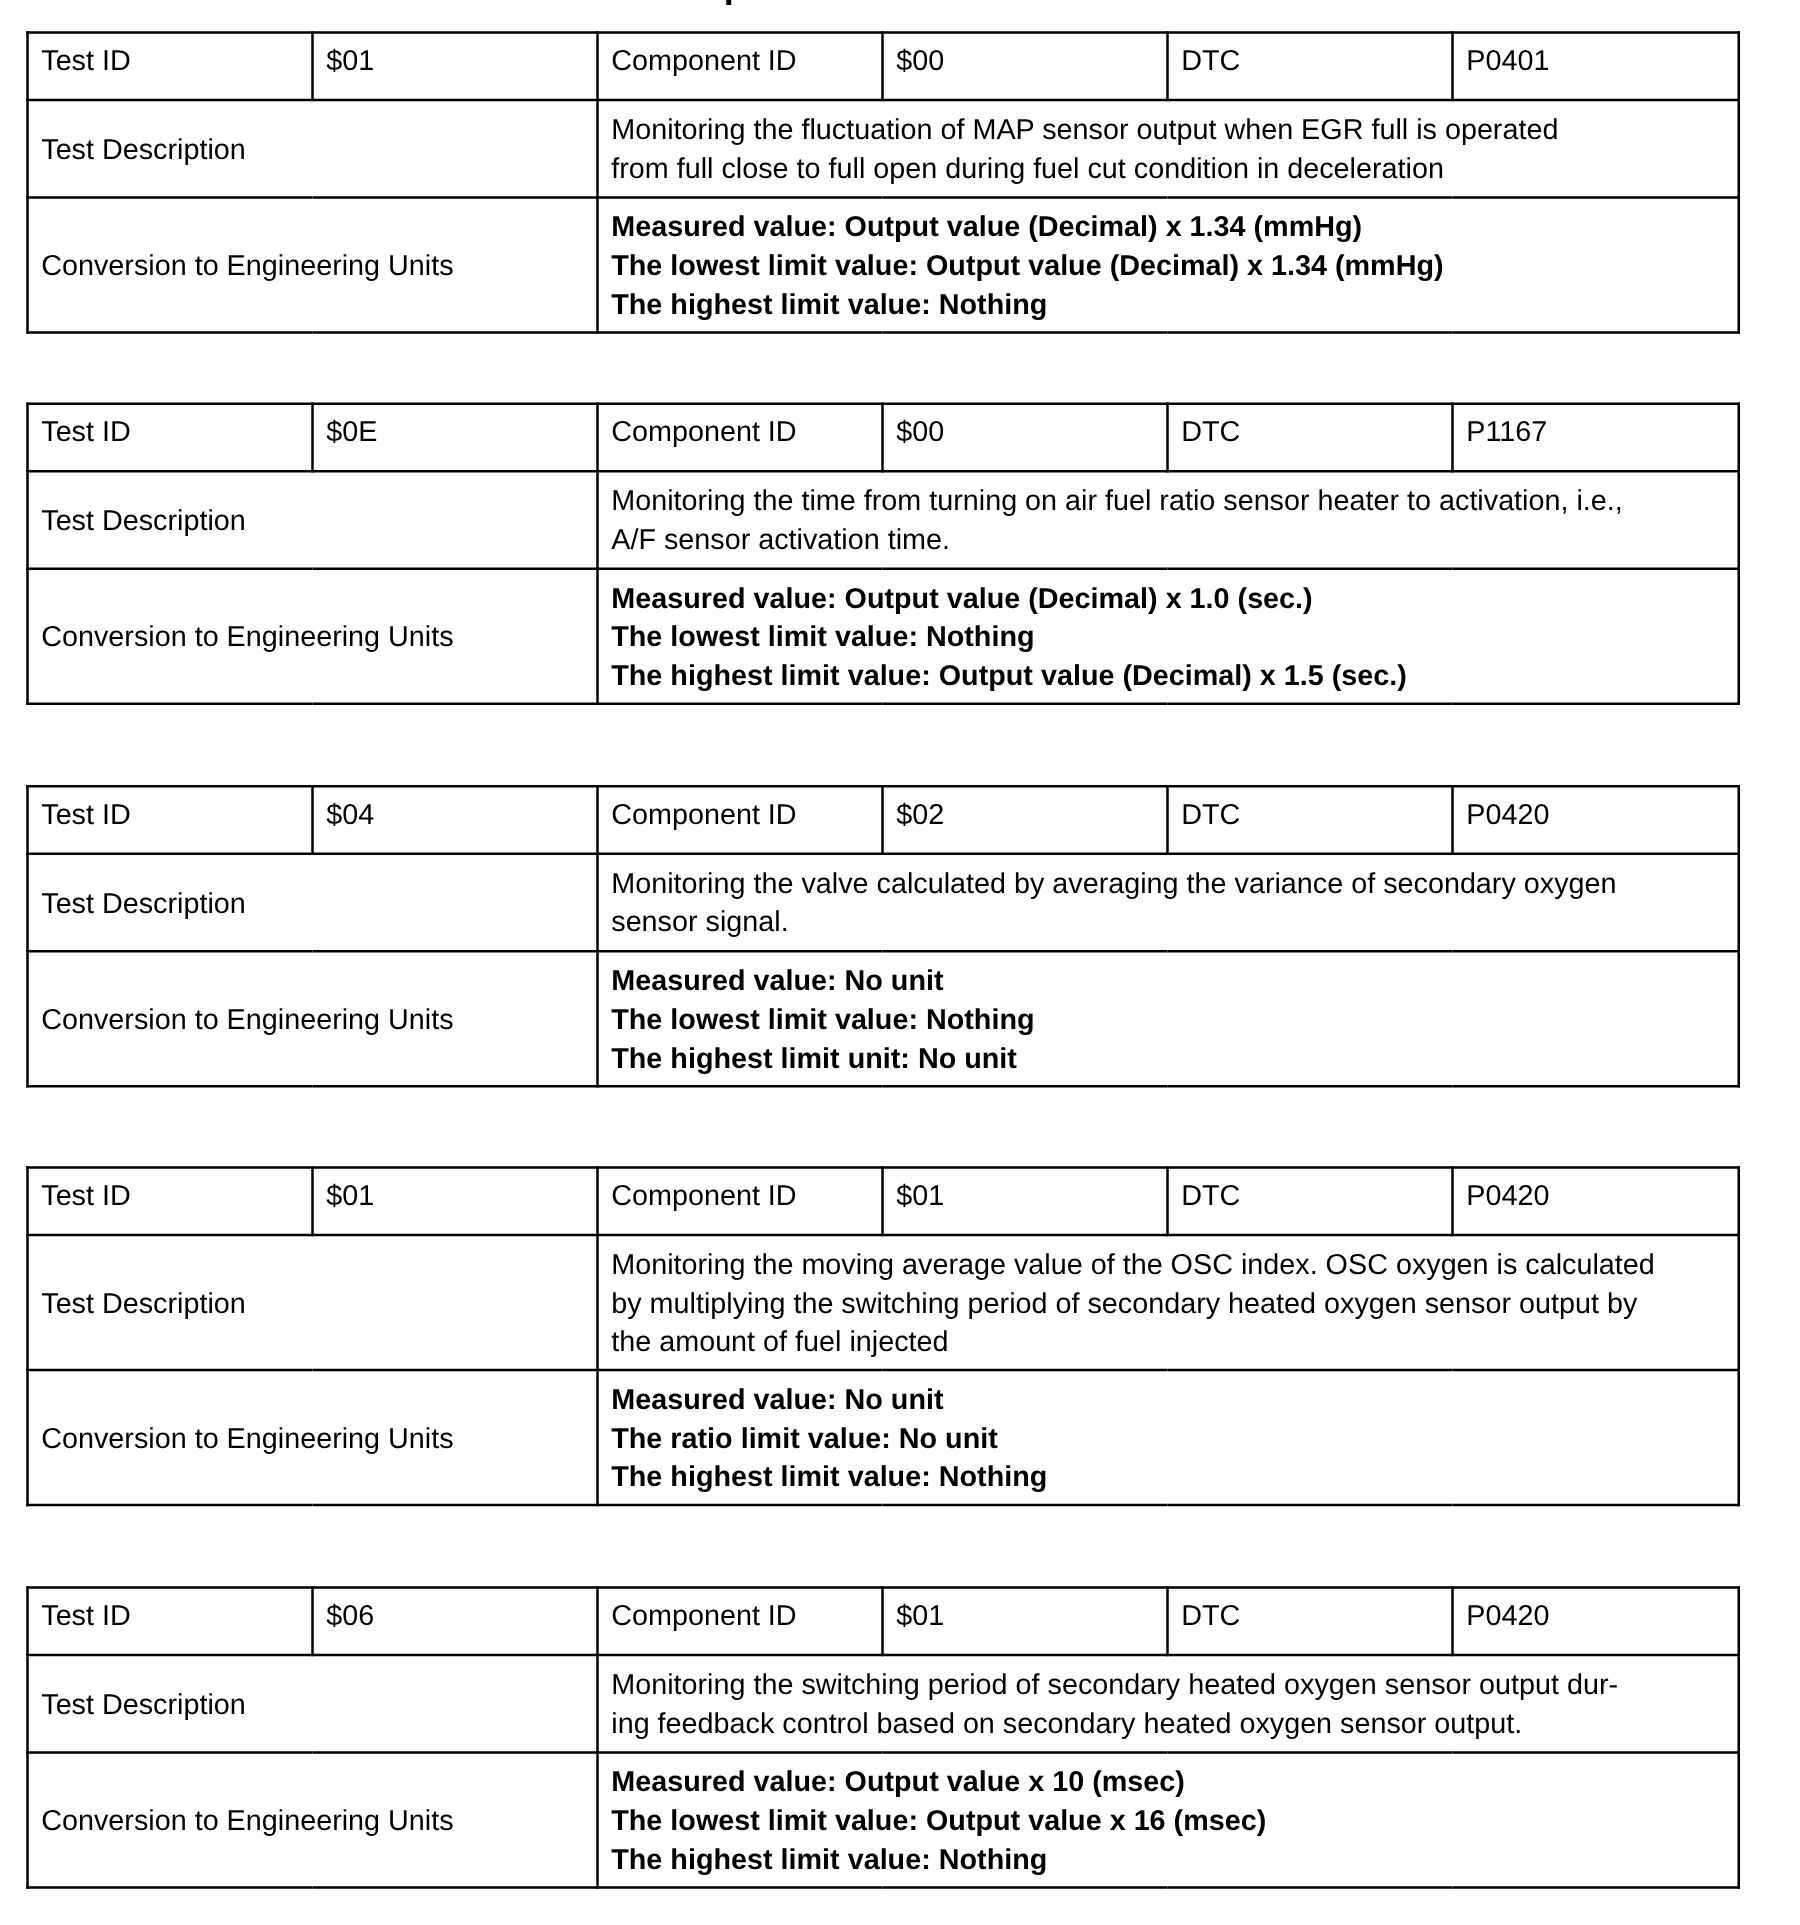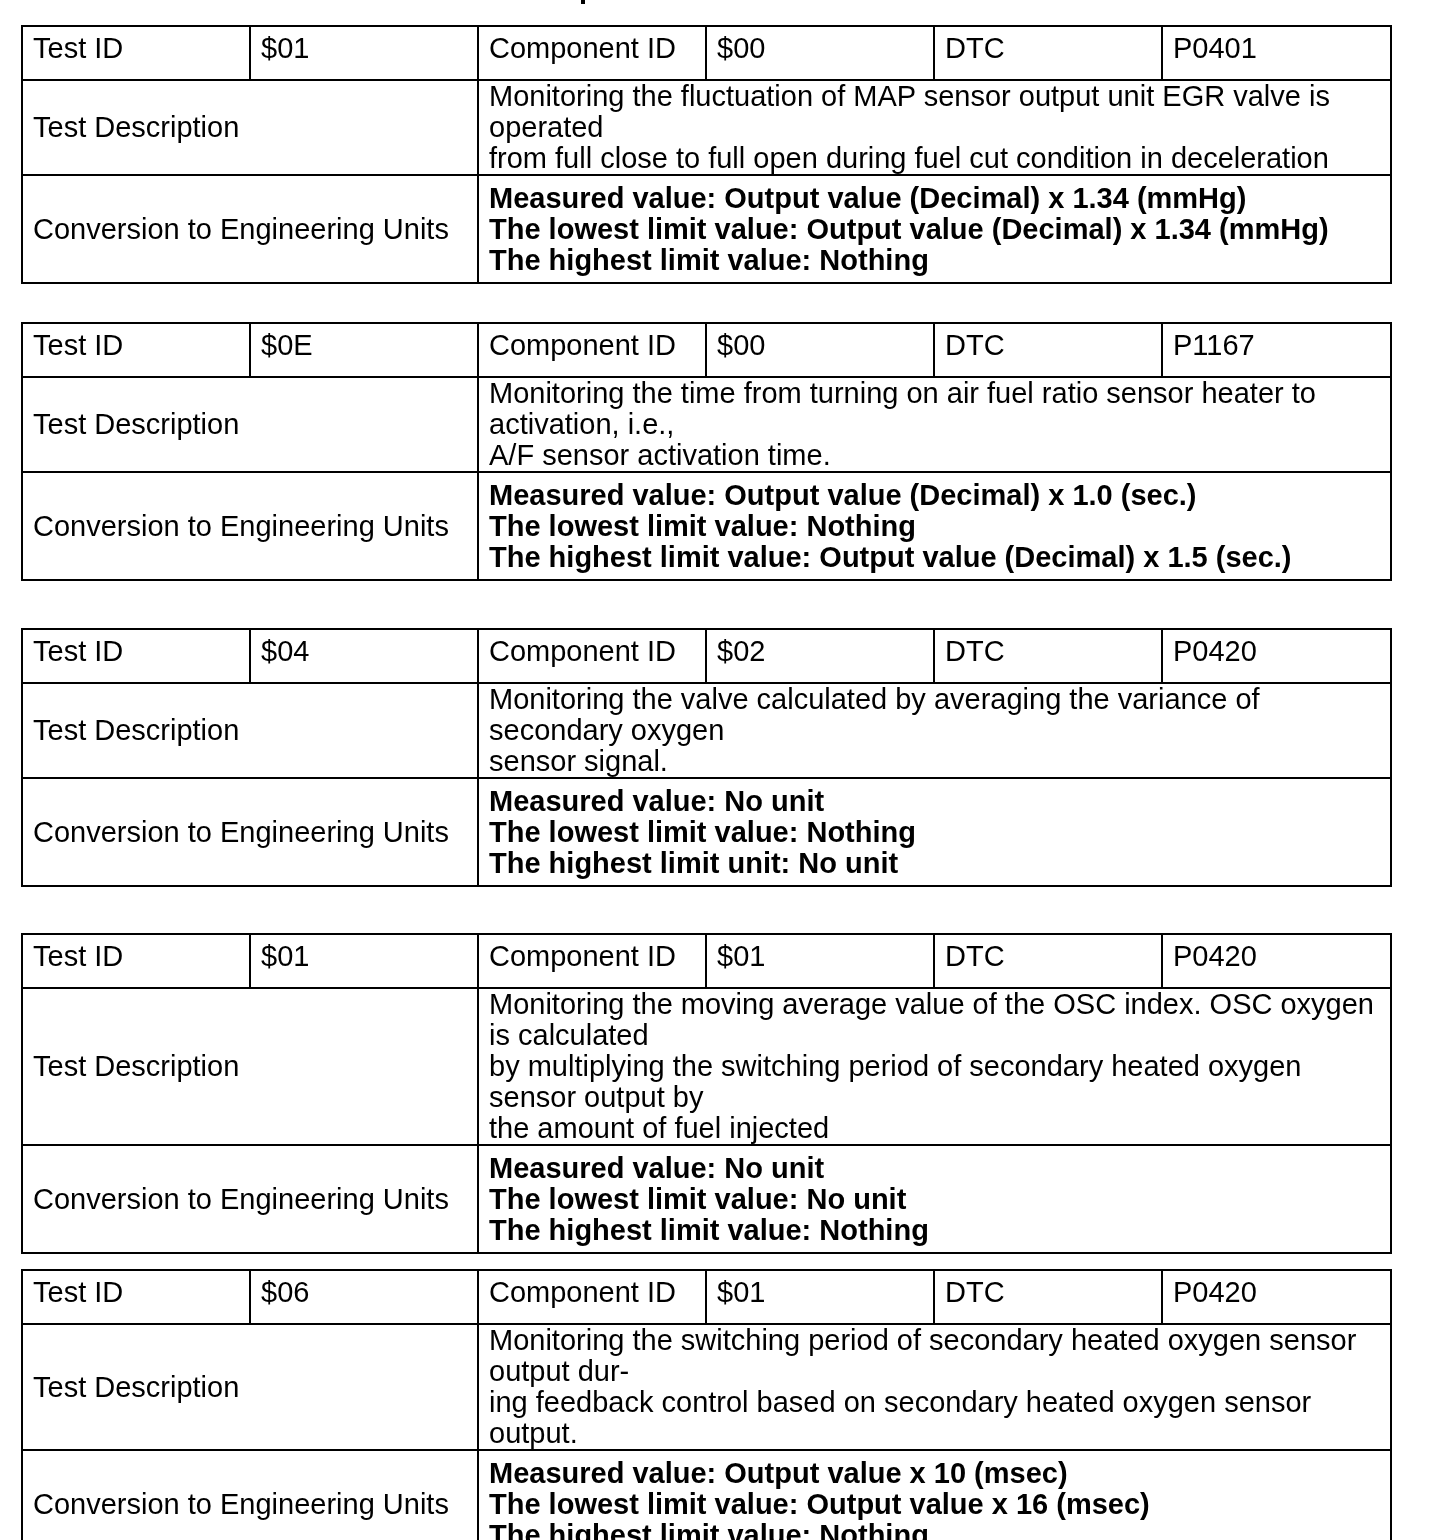--- a/index.html
+++ b/index.html
@@ -6,21 +6,21 @@
   body {
     width: 1440px; height: 1540px; position: relative; overflow: hidden;
     font-family: "Liberation Sans", sans-serif; color: #000;
   }
   .cutoff-glyph {
     position: absolute; left: 581px; top: 0; width: 4px; height: 4px; background: #000;
   }
   .test-table {
     position: absolute; left: 21px; width: 1369px;
     border-collapse: collapse; table-layout: fixed;
-    font-size: 29px; line-height: 31px;
+    font-size: 23px; line-height: 31px;
   }
   .test-table td {
     border: 2px solid #000; padding: 0 10px; vertical-align: middle;
     white-space: normal; overflow: hidden;
   }
   .test-table tr.id-row td { height: 46px; vertical-align: top; padding-top: 6px; }
   .line { display: block; }
   .desc-cell { padding-top: 4px; padding-bottom: 4px; }
   .conv-cell { padding-top: 4px; padding-bottom: 8px; font-weight: bold; }
   .c1 { width: 228px; } .c2 { width: 228px; } .c3 { width: 228px; }
@@ -45,21 +45,21 @@
     <td>Test ID</td>
     <td>$01</td>
     <td>Component ID</td>
     <td>$00</td>
     <td>DTC</td>
     <td>P0401</td>
   </tr>
   <tr>
     <td colspan="2" style="height:76px;">Test Description</td>
     <td colspan="4" class="desc-cell">
-      <span class="line">Monitoring the fluctuation of MAP sensor output unit EGR valve is operated</span>
+      <span class="line">Monitoring the fluctuation of MAP sensor output when EGR full is operated</span>
       <span class="line">from full close to full open during fuel cut condition in deceleration</span>
     </td>
   </tr>
   <tr>
     <td colspan="2" style="height:106px;">Conversion to Engineering Units</td>
     <td colspan="4" class="conv-cell">
       <span class="line">Measured value: Output value (Decimal) x 1.34 (mmHg)</span>
       <span class="line">The lowest limit value: Output value (Decimal) x 1.34 (mmHg)</span>
       <span class="line">The highest limit value: Nothing</span>
     </td>
@@ -162,21 +162,21 @@
     <td colspan="4" class="desc-cell">
       <span class="line">Monitoring the moving average value of the OSC index. OSC oxygen is calculated</span>
       <span class="line">by multiplying the switching period of secondary heated oxygen sensor output by</span>
       <span class="line">the amount of fuel injected</span>
     </td>
   </tr>
   <tr>
     <td colspan="2" style="height:106px;">Conversion to Engineering Units</td>
     <td colspan="4" class="conv-cell">
       <span class="line">Measured value: No unit</span>
-      <span class="line">The lowest limit value: No unit</span>
+      <span class="line">The ratio limit value: No unit</span>
       <span class="line">The highest limit value: Nothing</span>
     </td>
   </tr>
 </tbody>
   </table>
 
 <table class="test-table" style="top:1269px;">
   <colgroup>
       <col class="c1">
       <col class="c2">

